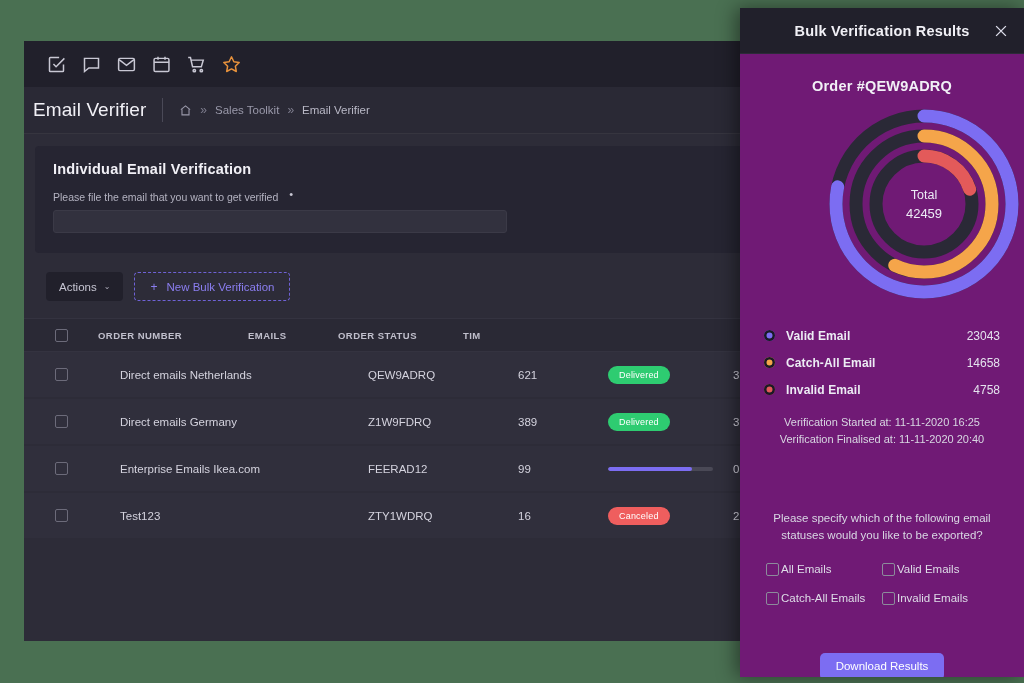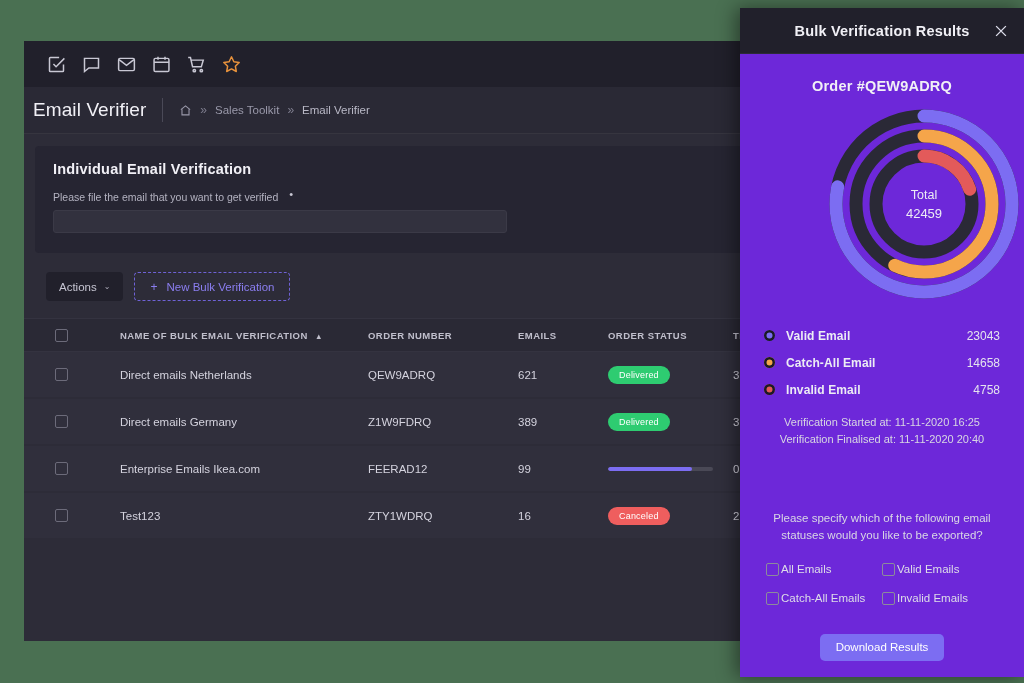--- a/index.html
+++ b/index.html
@@ -220,21 +220,21 @@
     border-radius: 3px;
   }
 
   
   .modal {
     position: absolute;
     right: 0;
     top: 8px;
     width: 284px;
     height: 669px;
-    background: #6d28d9;
+    background: #701a75;
     box-shadow: -4px 0 18px rgba(0,0,0,.45);
     overflow: hidden;
   }
   .modal-head {
     height: 46px;
     background: #21202b;
     display: flex;
     align-items: center;
     justify-content: center;
     position: relative;
@@ -347,20 +347,21 @@
   .btn-download {
     background: #7c6df2;
     color: #ffffff;
     font-size: 11.5px;
     border: none;
     border-radius: 5px;
     width: 124px;
     height: 27px;
     cursor: pointer;
     font-family: "Liberation Sans", sans-serif;
+    margin-top: 19px;
   }
 </style>
 </head>
 <body>
 
 <div class="app-window">
 
   <div class="toolbar">
     <span class="tool-icon">
       <svg viewBox="0 0 24 24" fill="none" stroke="currentColor" stroke-width="1.7">
@@ -433,24 +434,20 @@
     <button class="btn-new-bulk">
       <span class="plus">+</span>
       <span>New Bulk Verification</span>
     </button>
   </div>
 
   <div class="tbl">
     <div class="tbl-row tbl-head">
       <div class="c c-check">
         <span class="cbox"></span>
-      </div>
-      <div class="c c-name">
-        <span>NAME OF BULK EMAIL VERIFICATION</span>
-        <span class="sort-caret">▴</span>
       </div>
       <div class="c c-order">ORDER NUMBER</div>
       <div class="c c-emails">EMAILS</div>
       <div class="c c-status">ORDER STATUS</div>
       <div class="c c-time">TIM</div>
     </div>
     <div id="table-body">
         <div class="tbl-row tbl-body-row">
           <div class="c c-check">
             <span class="cbox"></span>

